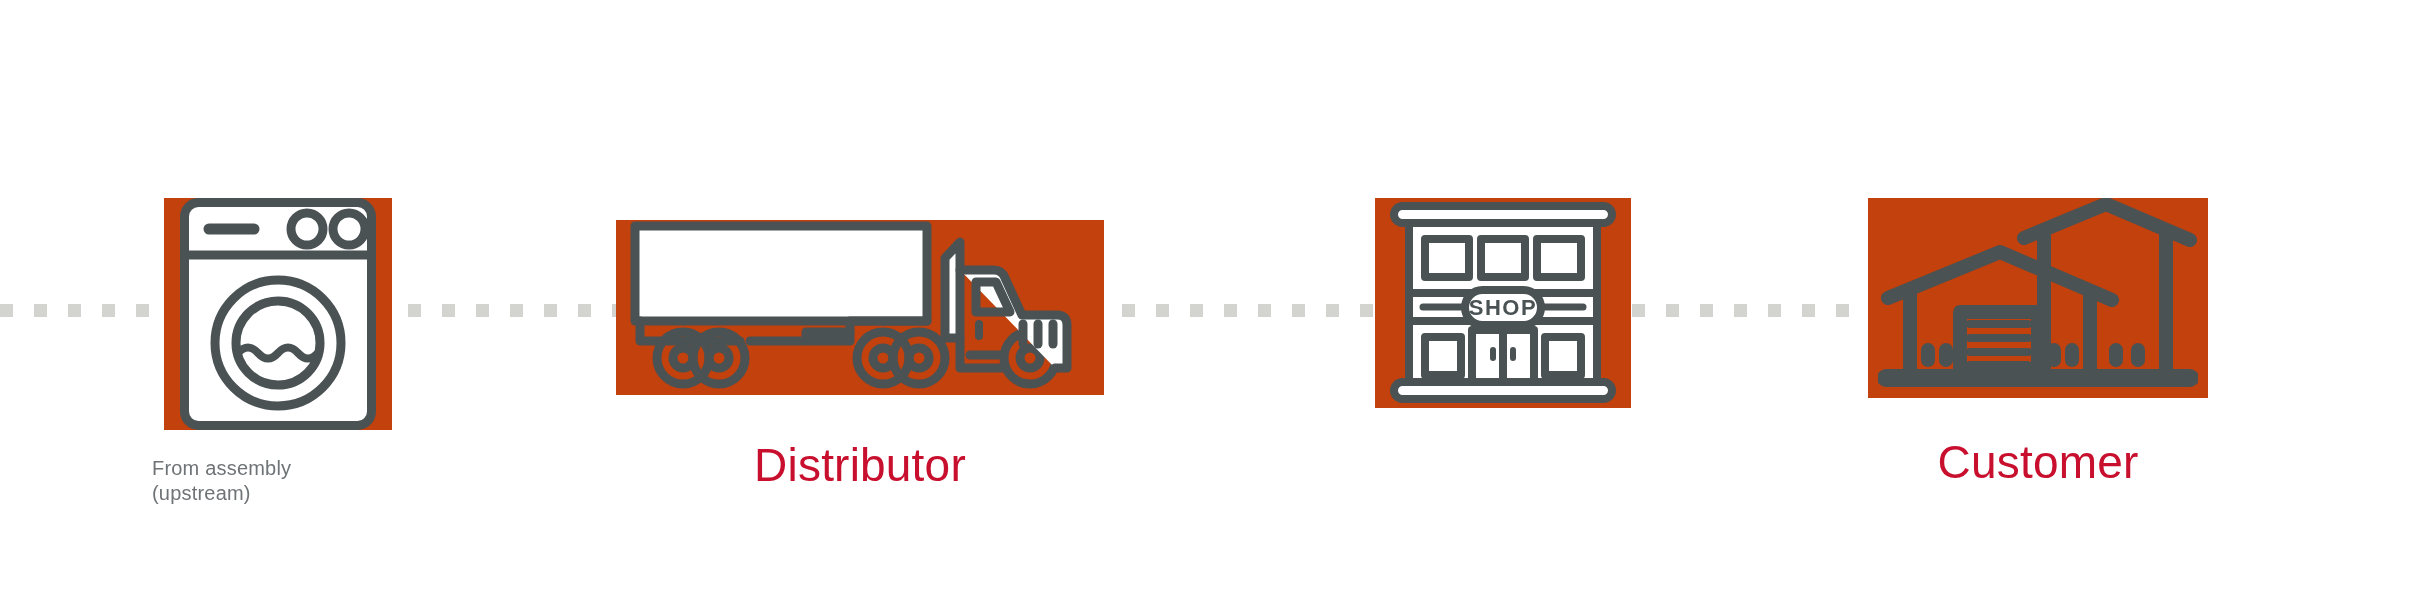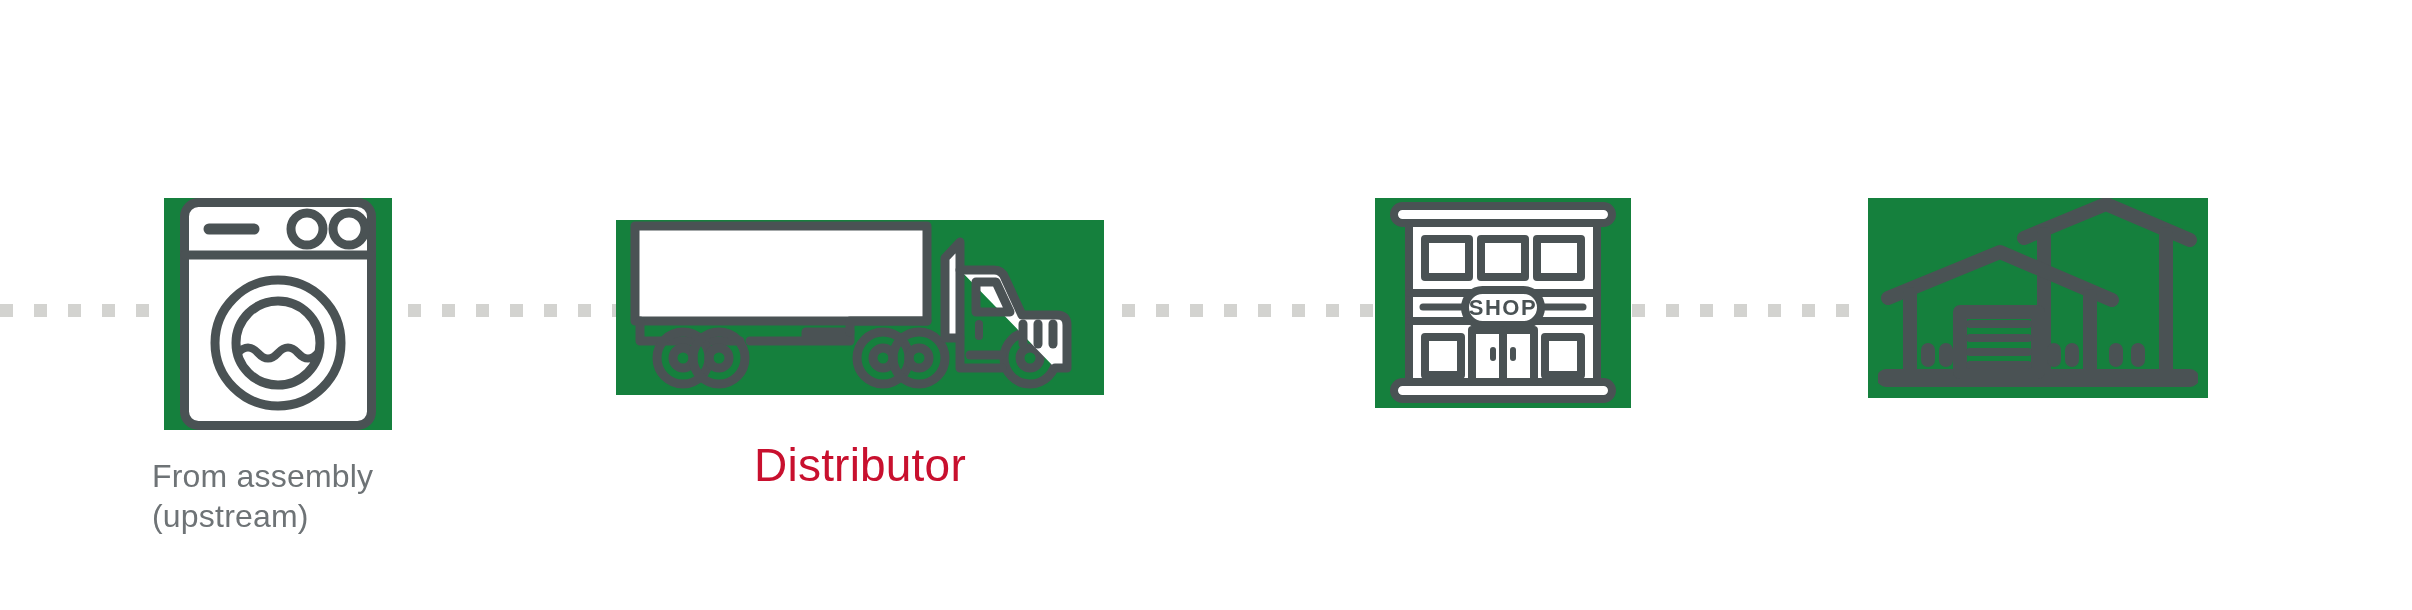--- a/index.html
+++ b/index.html
@@ -41,21 +41,21 @@
   .stage {
     position: absolute;
     z-index: 2;
     display: flex;
     flex-direction: column;
     align-items: center;
   }
 
   .icon-wrap {
     position: relative;
-    background: #15803d;
+    background: #c2410c;
     display: flex;
     align-items: center;
     justify-content: flex-start;
   }
 
   .icon-wrap svg {
     display: block;
   }
 
   .stage-label {
@@ -65,21 +65,21 @@
   }
 
   .label-red {
     color: #c8102e;
     font-size: 46px;
     font-weight: 400;
   }
 
   .label-grey {
     color: #6e7376;
-    font-size: 32px;
+    font-size: 20px;
     font-weight: 400;
     text-align: left;
   }
 
   
   #stage-assembly {
     left: 150px;
     top: 198px;
     width: 320px;
     align-items: flex-start;
@@ -237,15 +237,16 @@
 
         <line x1="50" y1="152" x2="50" y2="162" stroke-width="14"></line>
         <line x1="68" y1="152" x2="68" y2="162" stroke-width="14"></line>
         <line x1="176" y1="152" x2="176" y2="162" stroke-width="14"></line>
         <line x1="194" y1="152" x2="194" y2="162" stroke-width="14"></line>
 
         <line x1="238" y1="152" x2="238" y2="162" stroke-width="14"></line>
         <line x1="260" y1="152" x2="260" y2="162" stroke-width="14"></line>
       </svg>
     </div>
+    <div class="stage-label label-red">Customer</div>
   </div>
 
 </div>
 
 </body></html>

